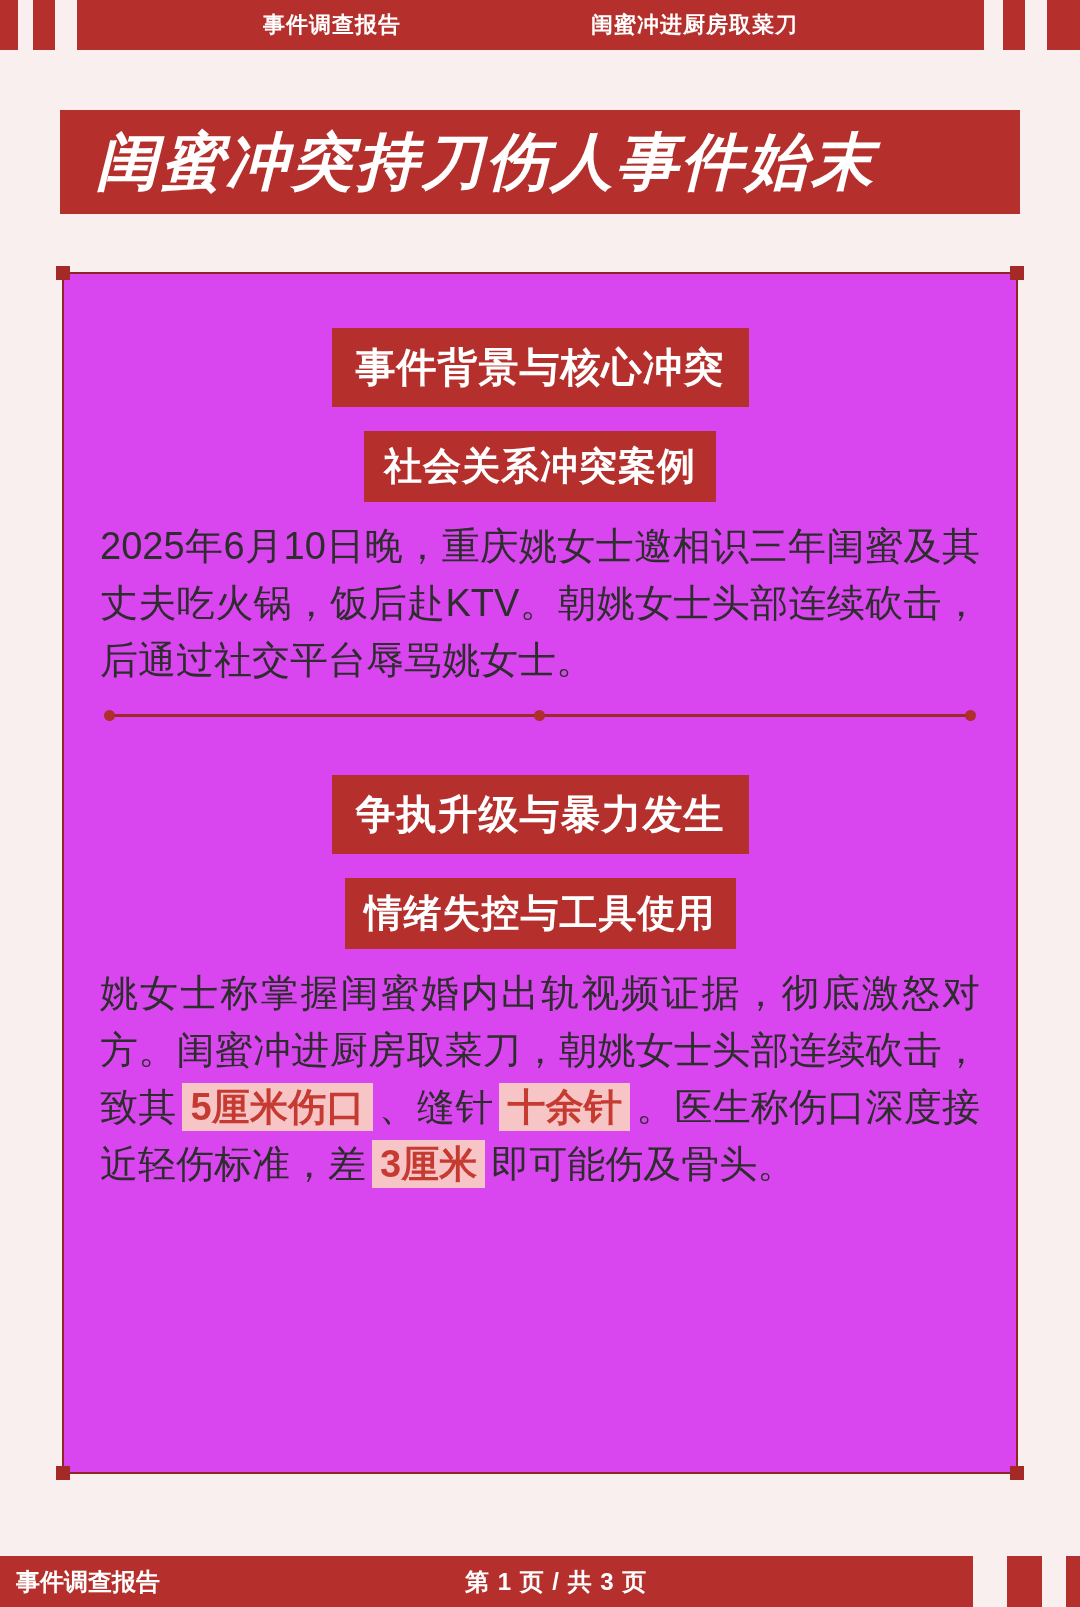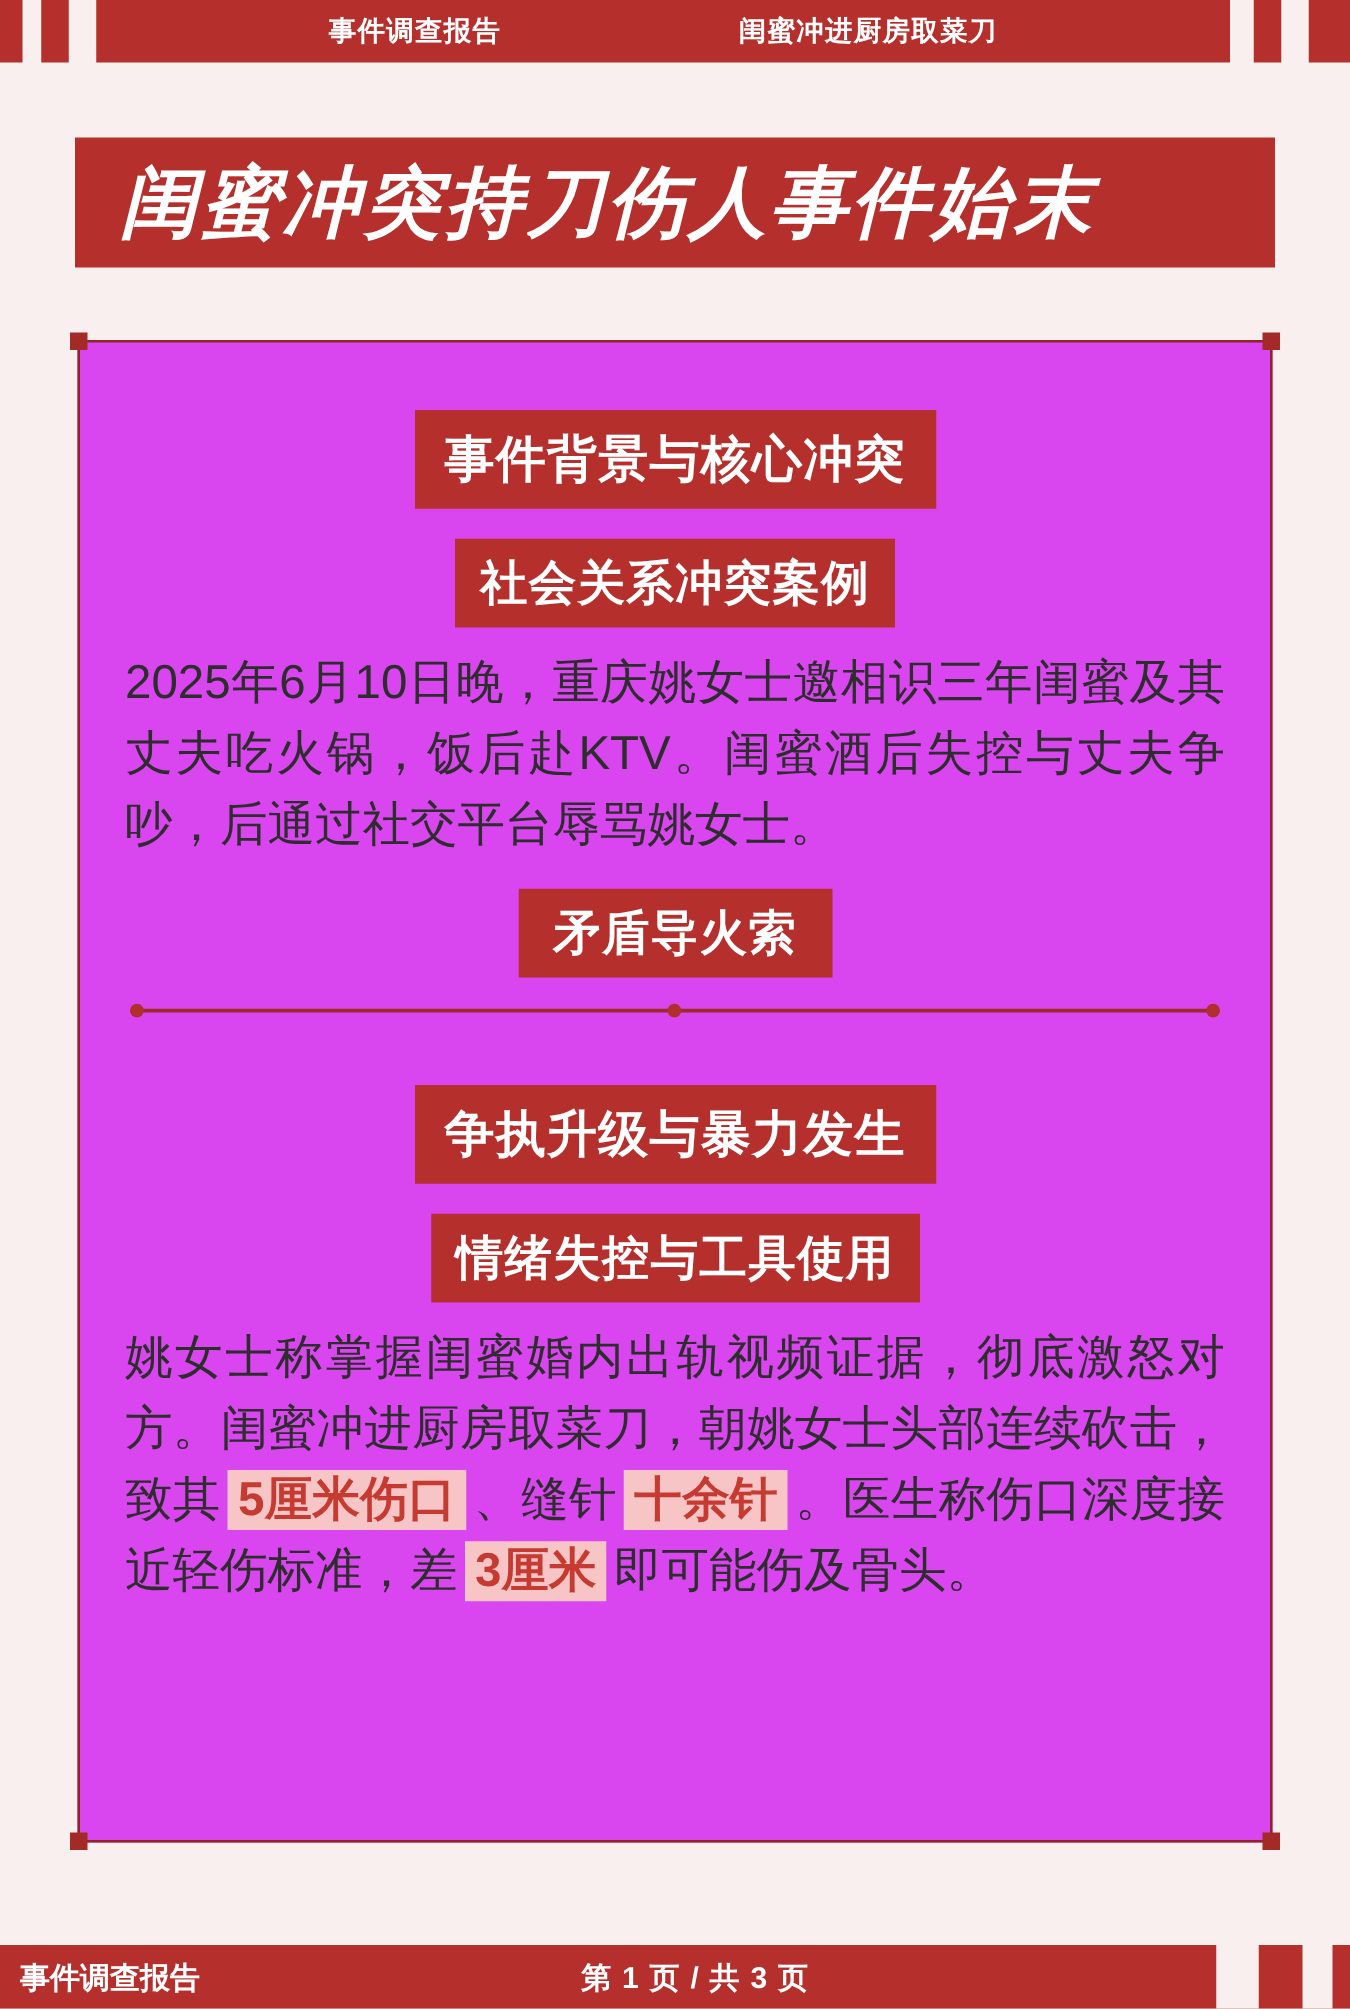--- a/index.html
+++ b/index.html
@@ -111,22 +111,21 @@
   </div>
 
   <div class="frame">
     <div class="corner tl"></div>
     <div class="corner tr"></div>
     <div class="corner bl"></div>
     <div class="corner br"></div>
 
     <div class="badge badge-h">事件背景与核心冲突</div>
     <div class="badge badge-s">社会关系冲突案例</div>
-    <p class="body-p">2025年6月10日晚，重庆姚女士邀相识三年闺蜜及其丈夫吃火锅，饭后赴KTV。闺蜜酒后失控与丈夫争吵，后通过社交平台辱骂姚女士。</p>
-    <div class="badge badge-sm">矛盾导火索</div>
+    <p class="body-p">2025年6月10日晚，重庆姚女士邀相识三年闺蜜及其丈夫吃火锅，饭后赴KTV。朝姚女士头部连续砍击，后通过社交平台辱骂姚女士。</p>
 
     <div class="divider">
       <div class="line"></div>
       <div class="dot d1"></div>
       <div class="dot d2"></div>
       <div class="dot d3"></div>
     </div>
 
     <div class="badge badge-h">争执升级与暴力发生</div>
     <div class="badge badge-s">情绪失控与工具使用</div>

